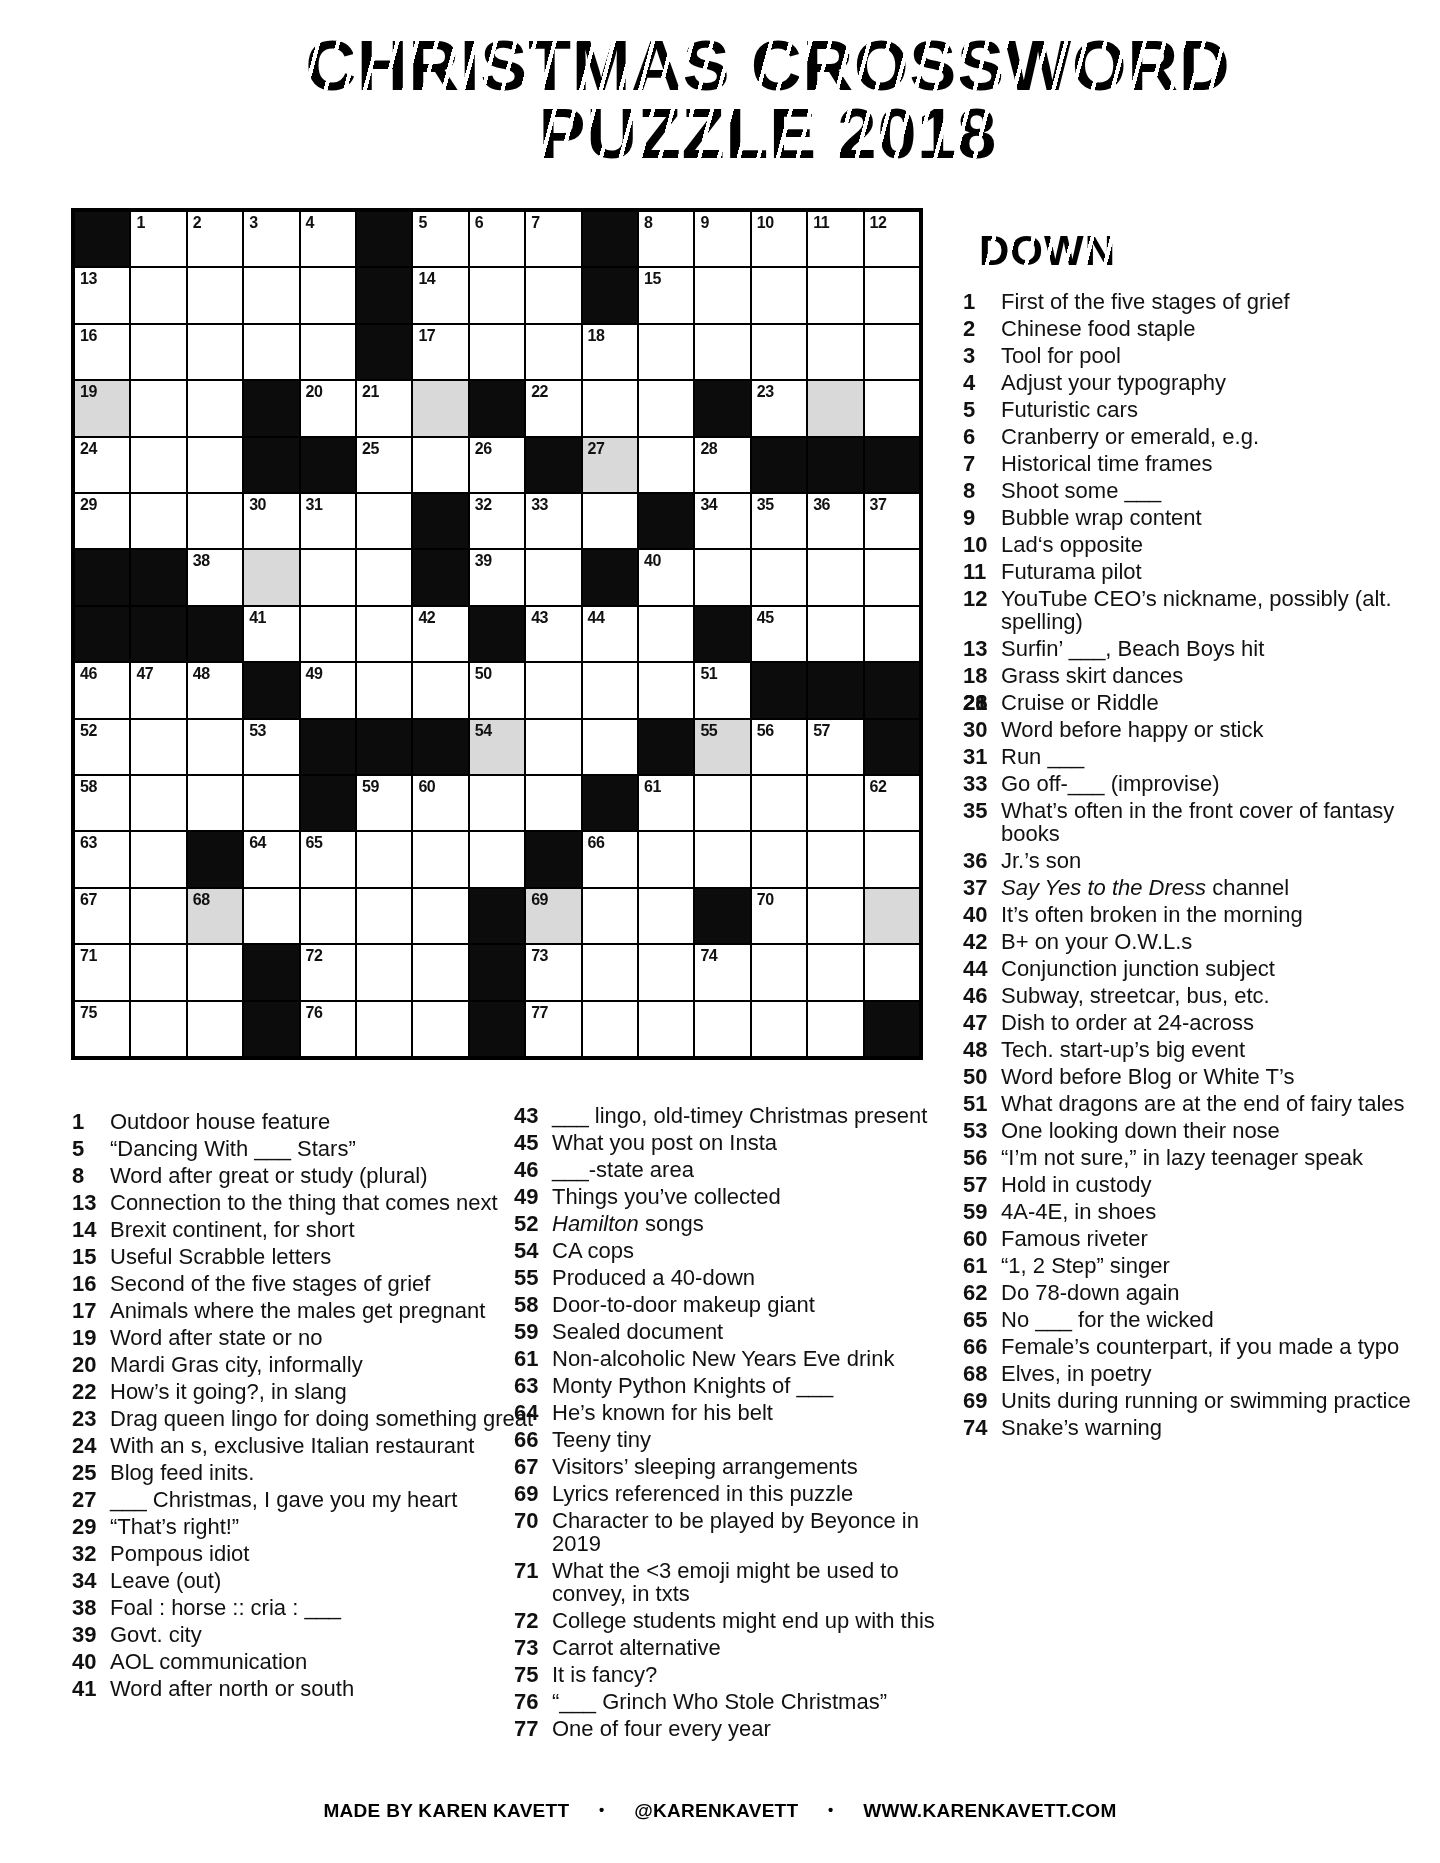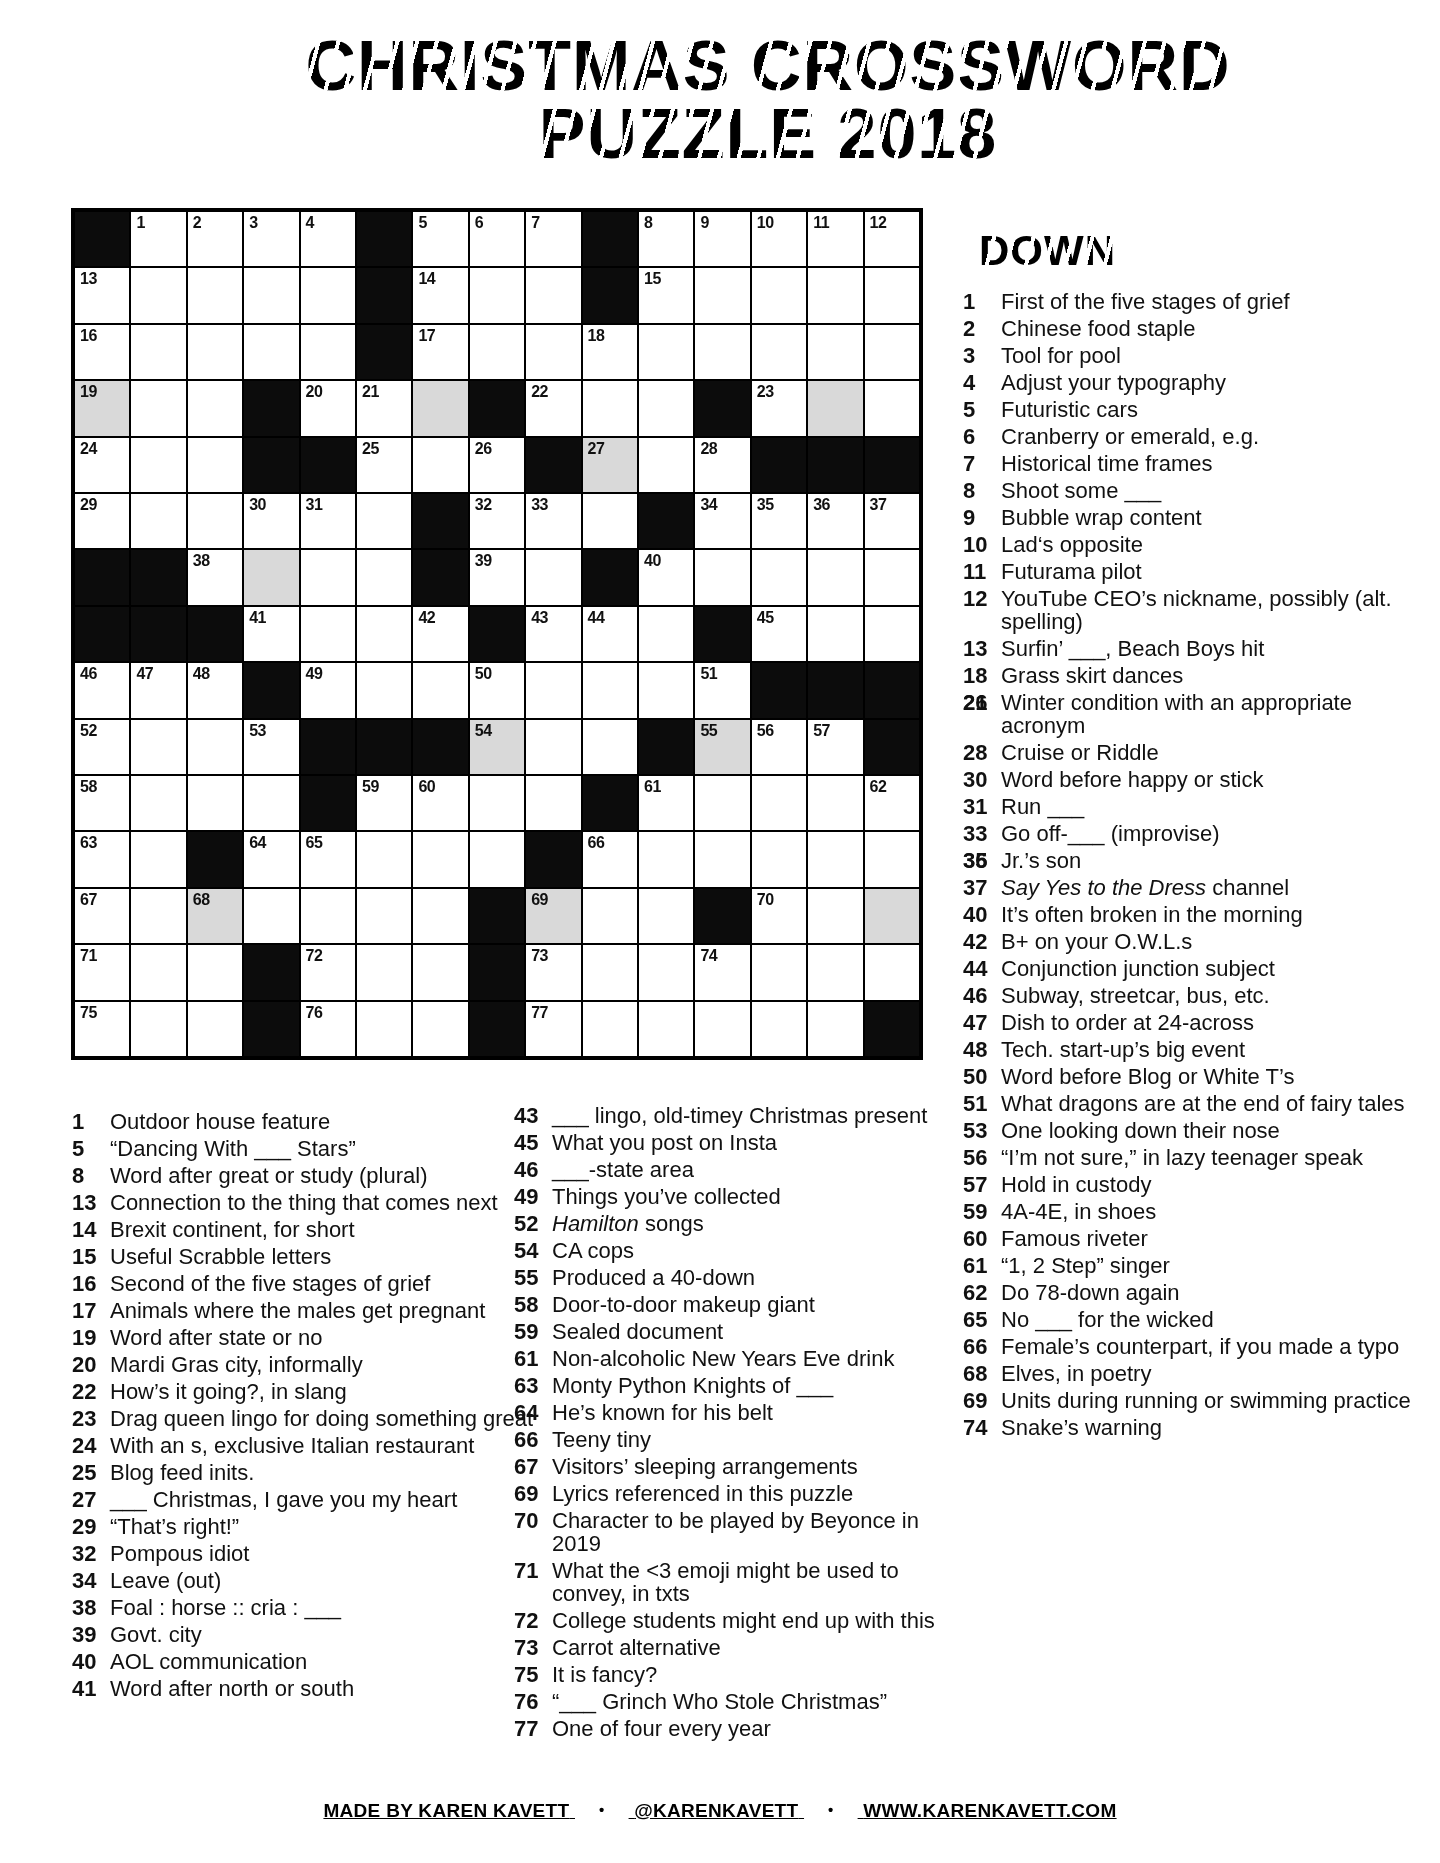--- a/index.html
+++ b/index.html
@@ -30,21 +30,21 @@
   .panel h2{margin:16px;font-size:42px;line-height:46px;}
   ul.clues{list-style:none;margin:12px 0 0 0;padding:0;font-size:22px;line-height:23px;}
   ul.clues.noheader{margin-top:0;}
   .clue{position:relative;padding-left:38px;margin-bottom:4px;}
   .clue .n{position:absolute;left:0;top:0;font-weight:700;}
   #down-panel{left:963px;top:212px;width:470px;}
   #across-col1{left:72px;top:1098px;width:466px;}
   #across-col2{left:514px;top:1104px;width:423px;}
   
   #footer{position:absolute;top:1800px;left:0;width:100%;text-align:center;
-          font-size:19px;font-weight:700;letter-spacing:0.3px;color:#000;text-decoration:underline;}
+          font-size:19px;font-weight:700;letter-spacing:0.3px;color:#000;}
   #footer .sep{display:inline-block;margin:0 24px;font-size:15px;vertical-align:2px;}
 </style>
 </head>
 <body>
 
 <div id="title">
   <div class="deco">CHRISTMAS CROSSWORD</div>
   <div class="deco">PUZZLE 2018</div>
 </div>
 
@@ -441,26 +441,26 @@
       <li class="clue"><span class="n">6</span><span>Cranberry or emerald, e.g.</span></li>
       <li class="clue"><span class="n">7</span><span>Historical time frames</span></li>
       <li class="clue"><span class="n">8</span><span>Shoot some ___</span></li>
       <li class="clue"><span class="n">9</span><span>Bubble wrap content</span></li>
       <li class="clue"><span class="n">10</span><span>Lad‘s opposite</span></li>
       <li class="clue"><span class="n">11</span><span>Futurama pilot</span></li>
       <li class="clue"><span class="n">12</span><span>YouTube CEO’s nickname, possibly (alt. spelling)</span></li>
       <li class="clue"><span class="n">13</span><span>Surfin’ ___, Beach Boys hit</span></li>
       <li class="clue"><span class="n">18</span><span>Grass skirt dances</span></li>
       <li class="clue"><span class="n">21</span></li>
-      <li class="clue"><span class="n">26</span><span>Winter condition with an appropriate acronym</span></li>
+      <li class="clue"><span class="n">26</span></li>
       <li class="clue"><span class="n">28</span><span>Cruise or Riddle</span></li>
       <li class="clue"><span class="n">30</span><span>Word before happy or stick</span></li>
       <li class="clue"><span class="n">31</span><span>Run ___</span></li>
       <li class="clue"><span class="n">33</span><span>Go off-___ (improvise)</span></li>
-      <li class="clue"><span class="n">35</span></li>
+      <li class="clue"><span class="n">35</span><span>What’s often in the front cover of fantasy books</span></li>
       <li class="clue"><span class="n">36</span><span>Jr.’s son</span></li>
       <li class="clue"><span class="n">37</span><span><em>Say Yes to the Dress</em> channel</span></li>
       <li class="clue"><span class="n">40</span><span>It’s often broken in the morning</span></li>
       <li class="clue"><span class="n">42</span><span>B+ on your O.W.L.s</span></li>
       <li class="clue"><span class="n">44</span><span>Conjunction junction subject</span></li>
       <li class="clue"><span class="n">46</span><span>Subway, streetcar, bus, etc.</span></li>
       <li class="clue"><span class="n">47</span><span>Dish to order at 24-across</span></li>
       <li class="clue"><span class="n">48</span><span>Tech. start-up’s big event</span></li>
       <li class="clue"><span class="n">50</span><span>Word before Blog or White T’s</span></li>
       <li class="clue"><span class="n">51</span><span>What dragons are at the end of fairy tales</span></li>

